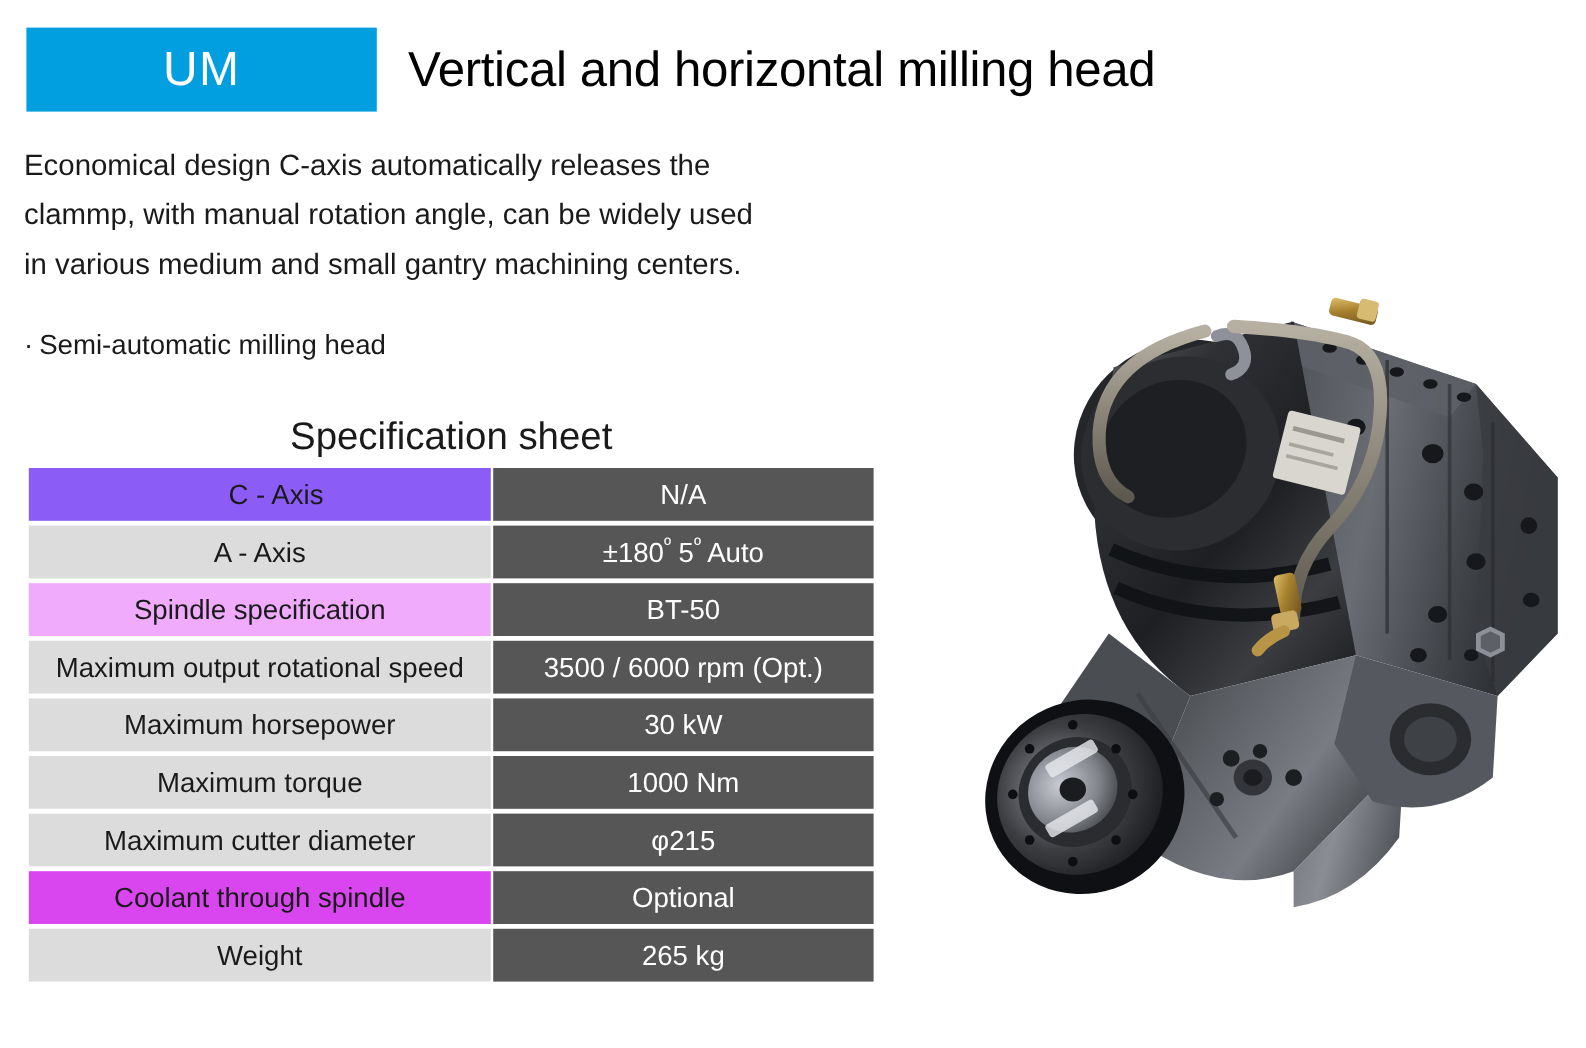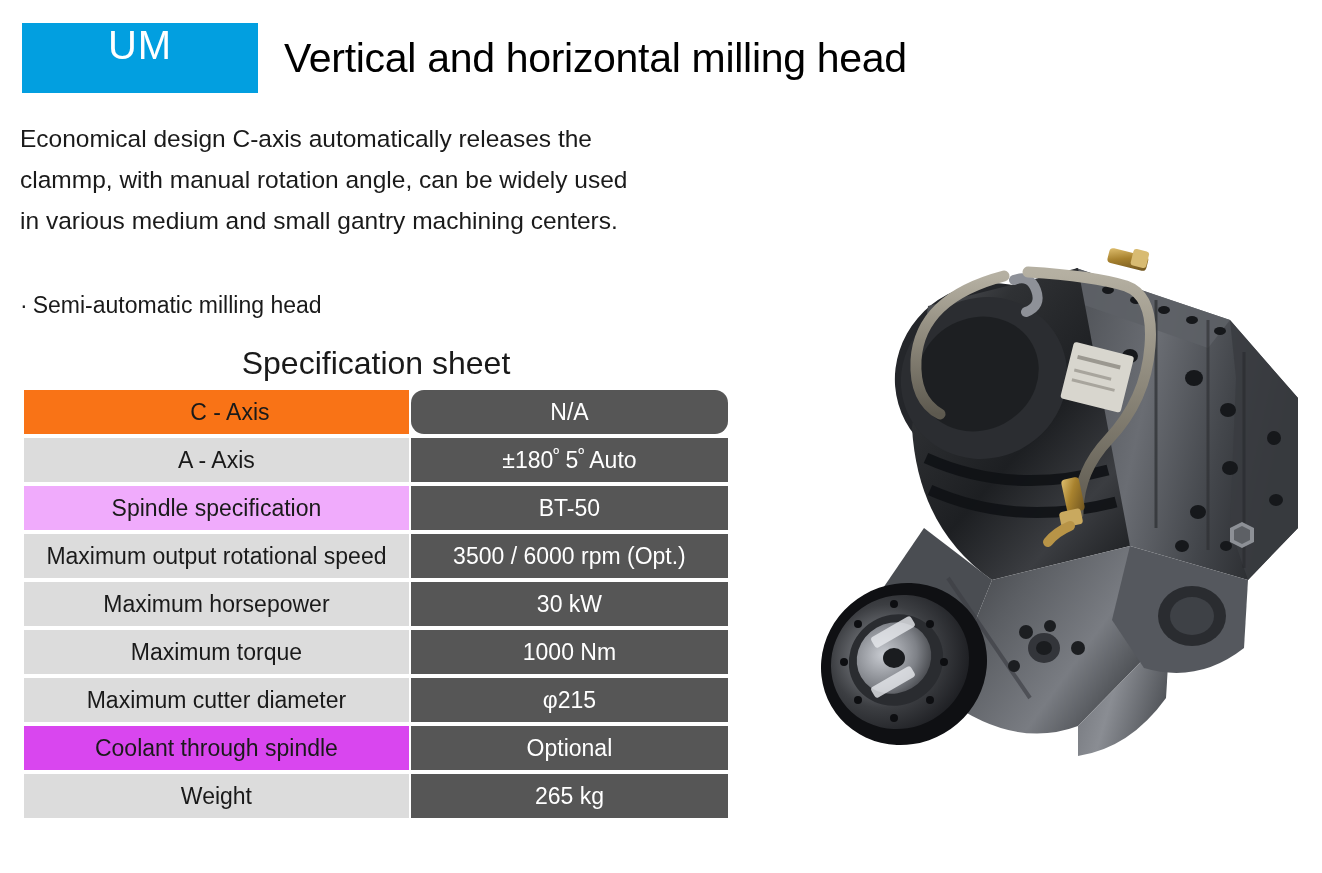--- a/index.html
+++ b/index.html
@@ -23,24 +23,25 @@
   
   .header {
     position: absolute;
     left: 22px;
     top: 23px;
     display: flex;
     align-items: center;
   }
 
   .um-badge {
-    width: 236px;
+    width: 292px;
     height: 70px;
     background: #029FE0;
     display: flex;
+    align-items: center;
     justify-content: center;
   }
 
   .um-badge-label {
     color: #ffffff;
     font-size: 40px;
     font-weight: 400;
     letter-spacing: 1px;
     font-family: "Liberation Sans", sans-serif;
   }
@@ -64,21 +65,21 @@
     font-size: 24.5px;
     line-height: 41px;
     color: #1a1a1a;
   }
 
   .desc-line { white-space: nowrap; }
 
   .bullet-line {
     position: absolute;
     left: 20px;
-    top: 292px;
+    top: 274px;
     font-size: 23px;
     color: #1a1a1a;
     white-space: nowrap;
   }
 
   .bullet-dot { margin-right: 5px; }
 
   
   .spec-title {
     position: absolute;
@@ -152,22 +153,22 @@
 
   <div class="bullet-line">
     <span class="bullet-dot">·</span><span>Semi-automatic milling head</span>
   </div>
 
   <div class="spec-title">Specification sheet</div>
 
   <table class="spec-table">
     <tbody>
         <tr>
-          <td class="spec-label" style="background: #f97316; padding-left: 33px;">C  - Axis</td>
-          <td class="spec-value" style="background: rgb(86, 86, 86); border-radius: 13px;">N/A</td>
+          <td class="spec-label" style="background: #8b5cf6; padding-left: 33px;">C  - Axis</td>
+          <td class="spec-value" style="background: rgb(86, 86, 86);">N/A</td>
         </tr>
         <tr>
           <td class="spec-label" style="background: rgb(220, 220, 220);">A  - Axis</td>
           <td class="spec-value" style="background: rgb(86, 86, 86);"><span>±180</span><span class="deg">º</span><span> 5</span><span class="deg">º</span><span>  Auto</span></td>
         </tr>
         <tr>
           <td class="spec-label" style="background: #f0abfc;">Spindle specification</td>
           <td class="spec-value" style="background: rgb(86, 86, 86);">BT-50</td>
         </tr>
         <tr>

